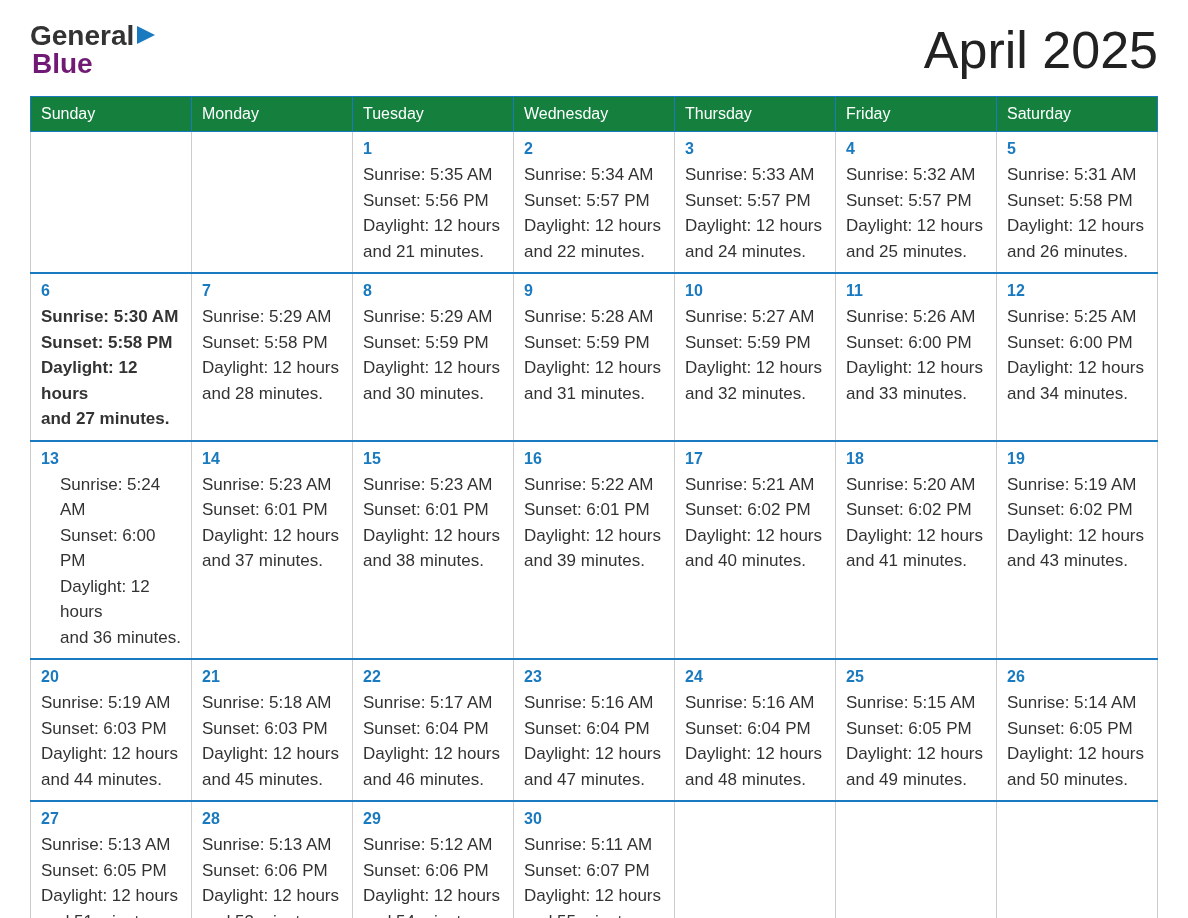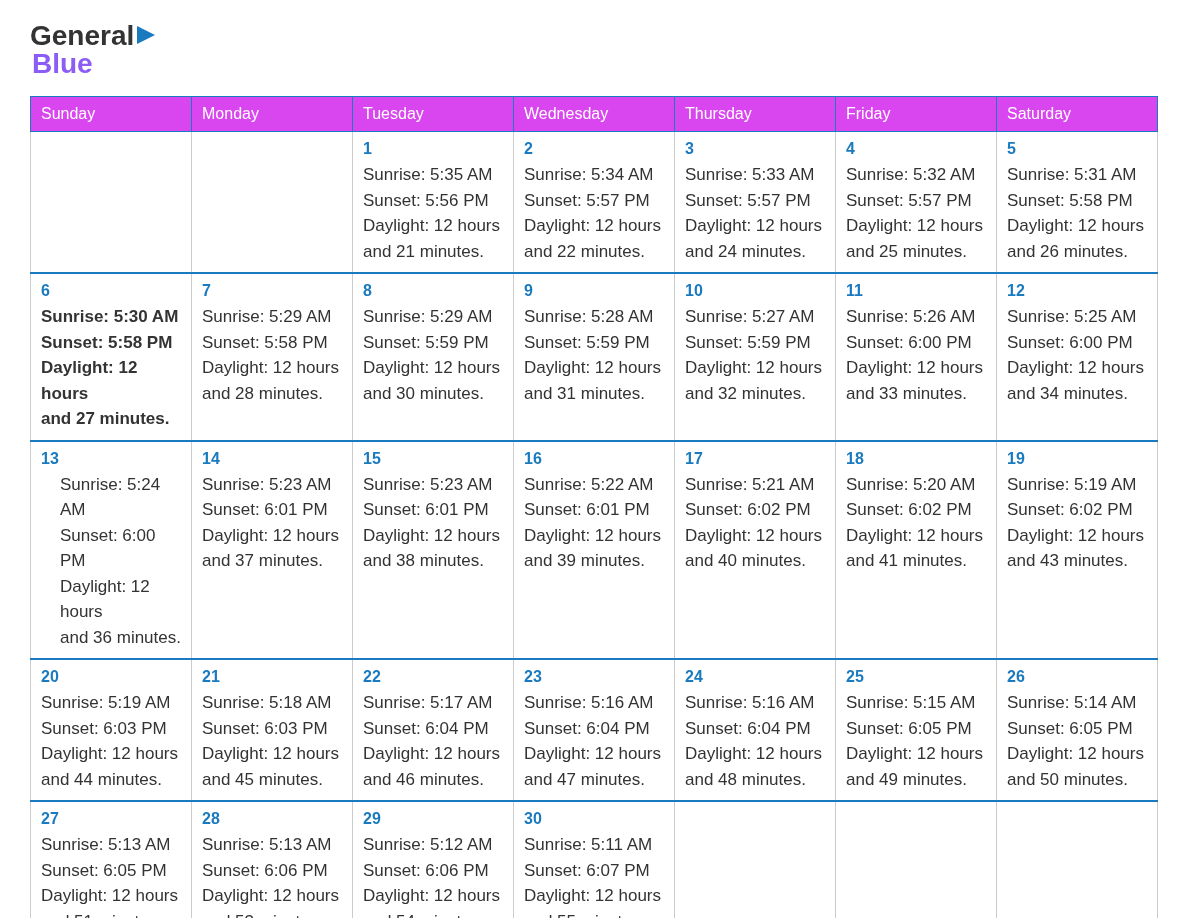--- a/index.html
+++ b/index.html
@@ -25,42 +25,42 @@
       display: flex;
       flex-direction: column;
     }
     .logo-line1 {
       display: flex;
       align-items: center;
     }
     .logo-line2 {
       font-size: 28px;
       font-weight: bold;
-      color: #8b5cf6;
+      color: #701a75;
       margin-left: 2px;
     }
     .title-section {
       text-align: right;
     }
     .month-title {
       font-size: 52px;
       font-weight: normal;
       color: #222;
     }
     .location-title {
       font-size: 22px;
       color: #444;
       margin-top: 4px;
     }
     table {
       width: 100%;
       border-collapse: collapse;
     }
     thead tr {
-      background-color: #d946ef;
+      background-color: #15803d;
     }
     thead th {
       color: #fff;
       padding: 8px 10px;
       font-size: 16px;
       font-weight: normal;
       text-align: left;
       border: 1px solid #1a7abf;
     }
     tbody td {
@@ -98,20 +98,21 @@
       <span class="logo-text-general">General</span>
       <svg width="22" height="22" viewBox="0 0 22 22" style="margin-top:-2px; margin-left:1px;">
         <polygon points="2,2 20,11 2,20" fill="#1a7abf"></polygon>
       </svg>
     </div>
     <div style="margin-top:-4px;">
       <span class="logo-line2">Blue</span>
     </div>
   </div>
   <div class="title-section">
+    <div class="month-title">April 2025</div>
   </div>
 </div>
 
 <table>
   <thead>
     <tr>
       <th>Sunday</th>
       <th>Monday</th>
       <th>Tuesday</th>
       <th>Wednesday</th>

